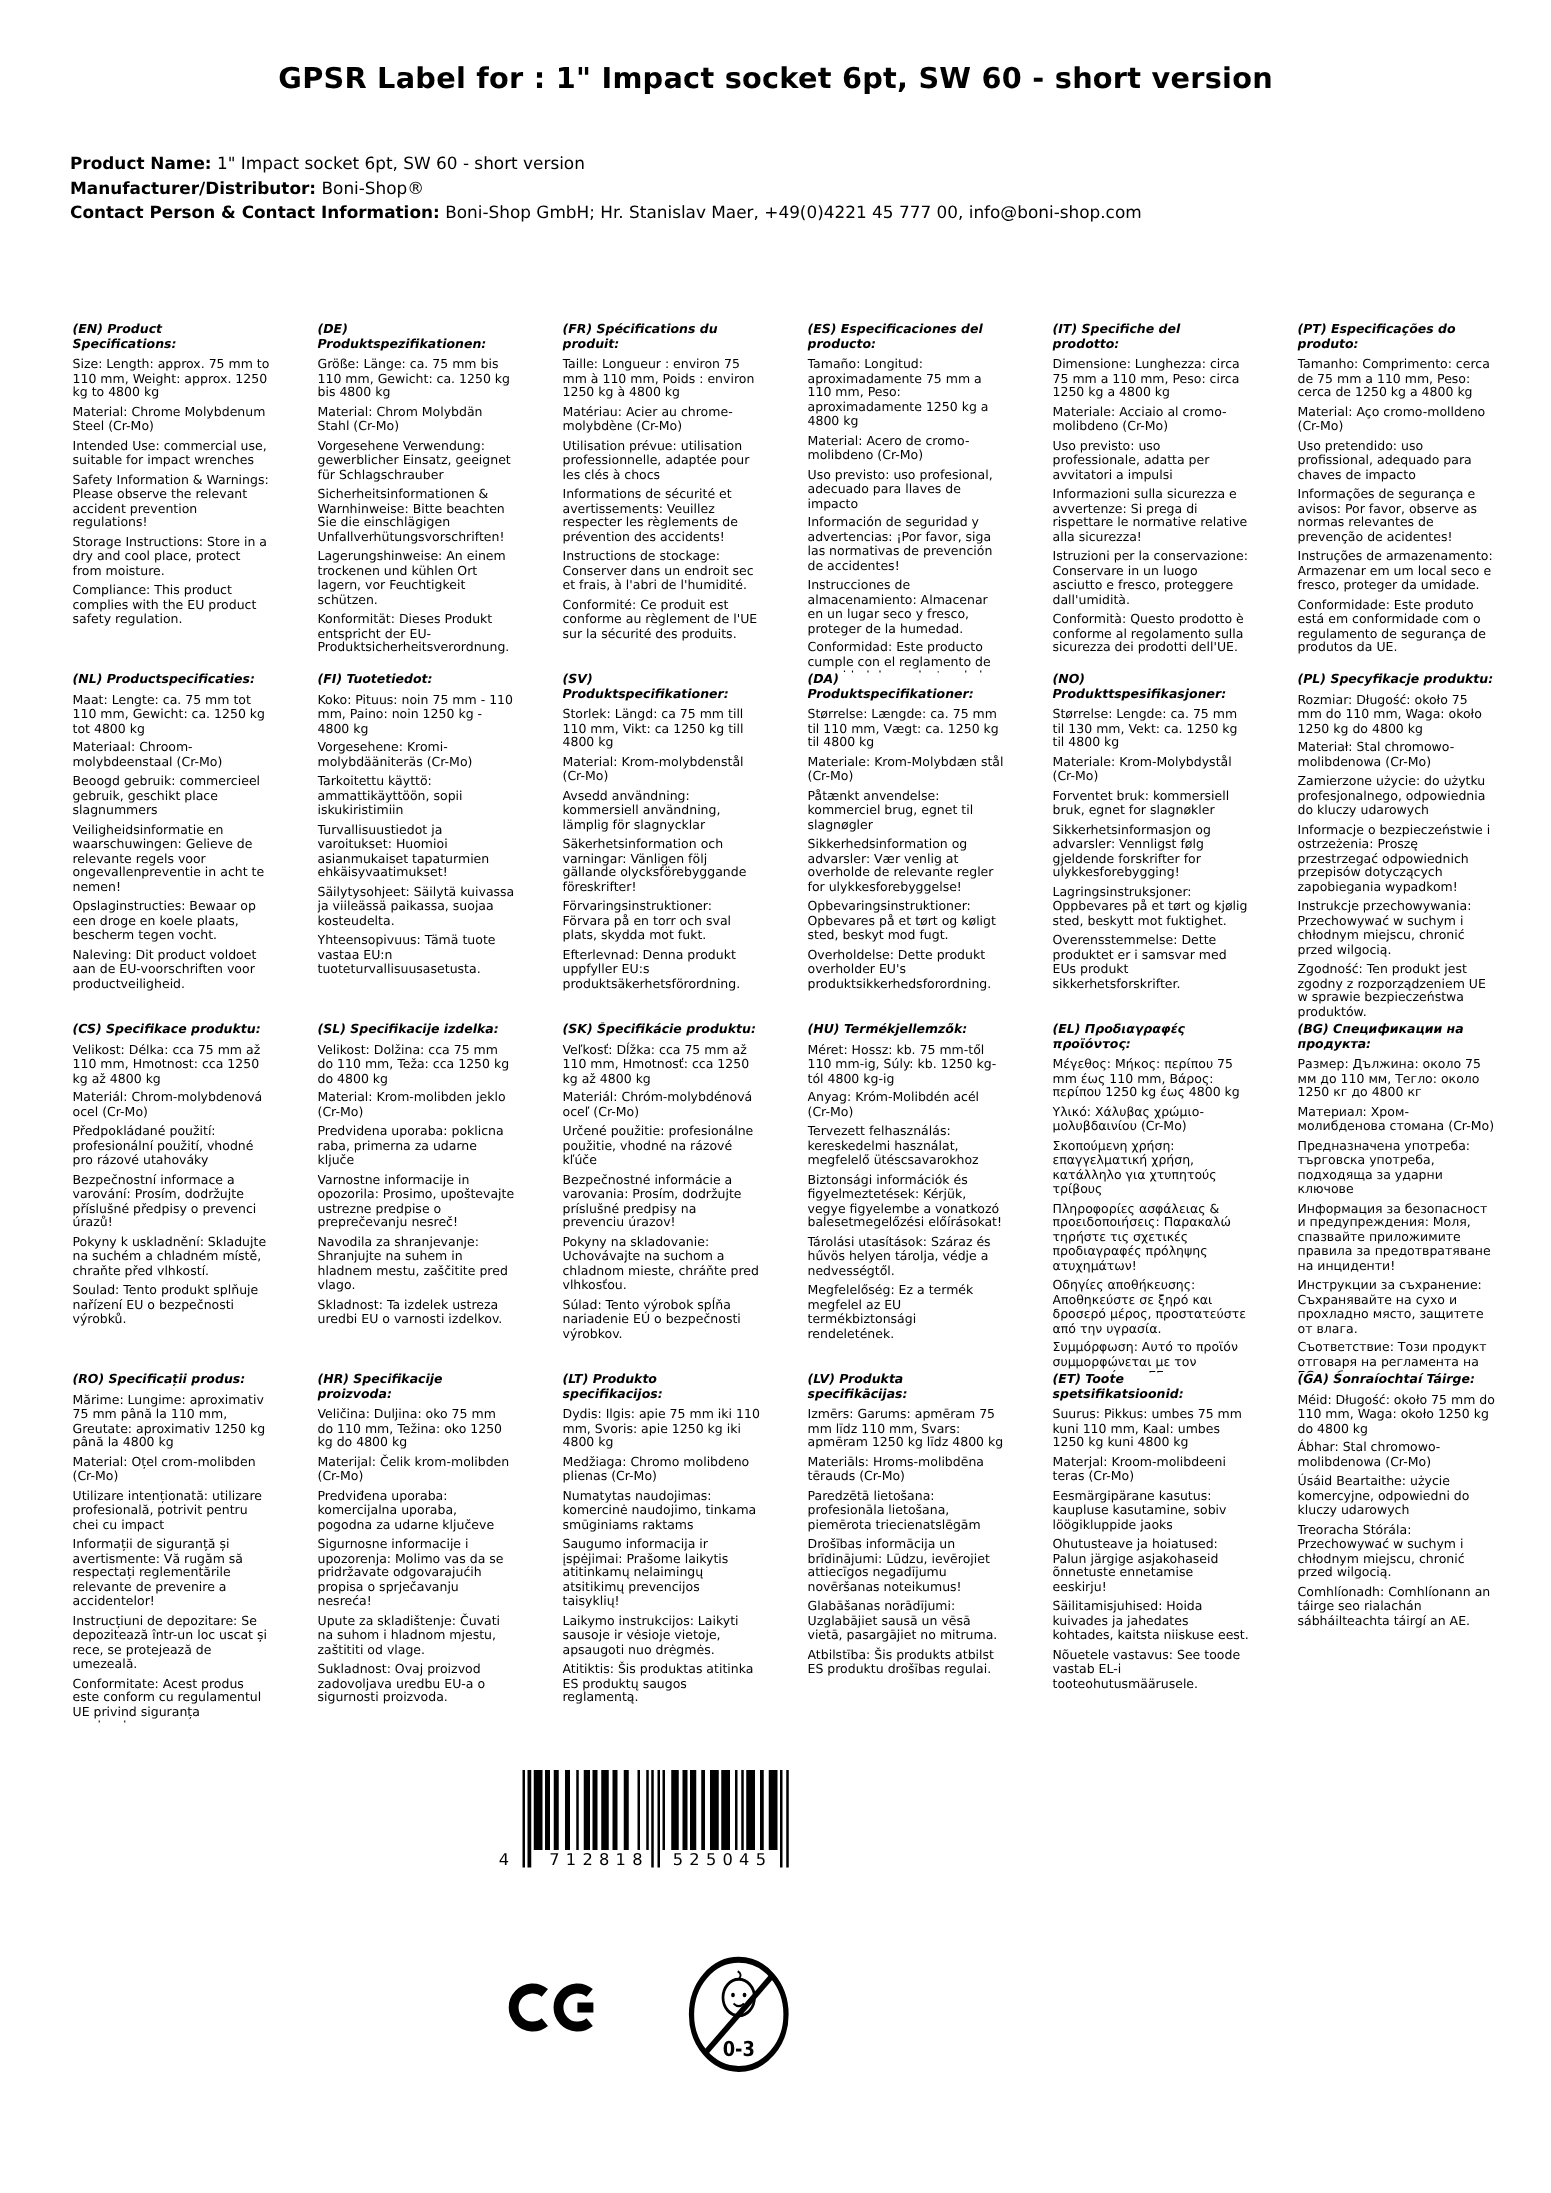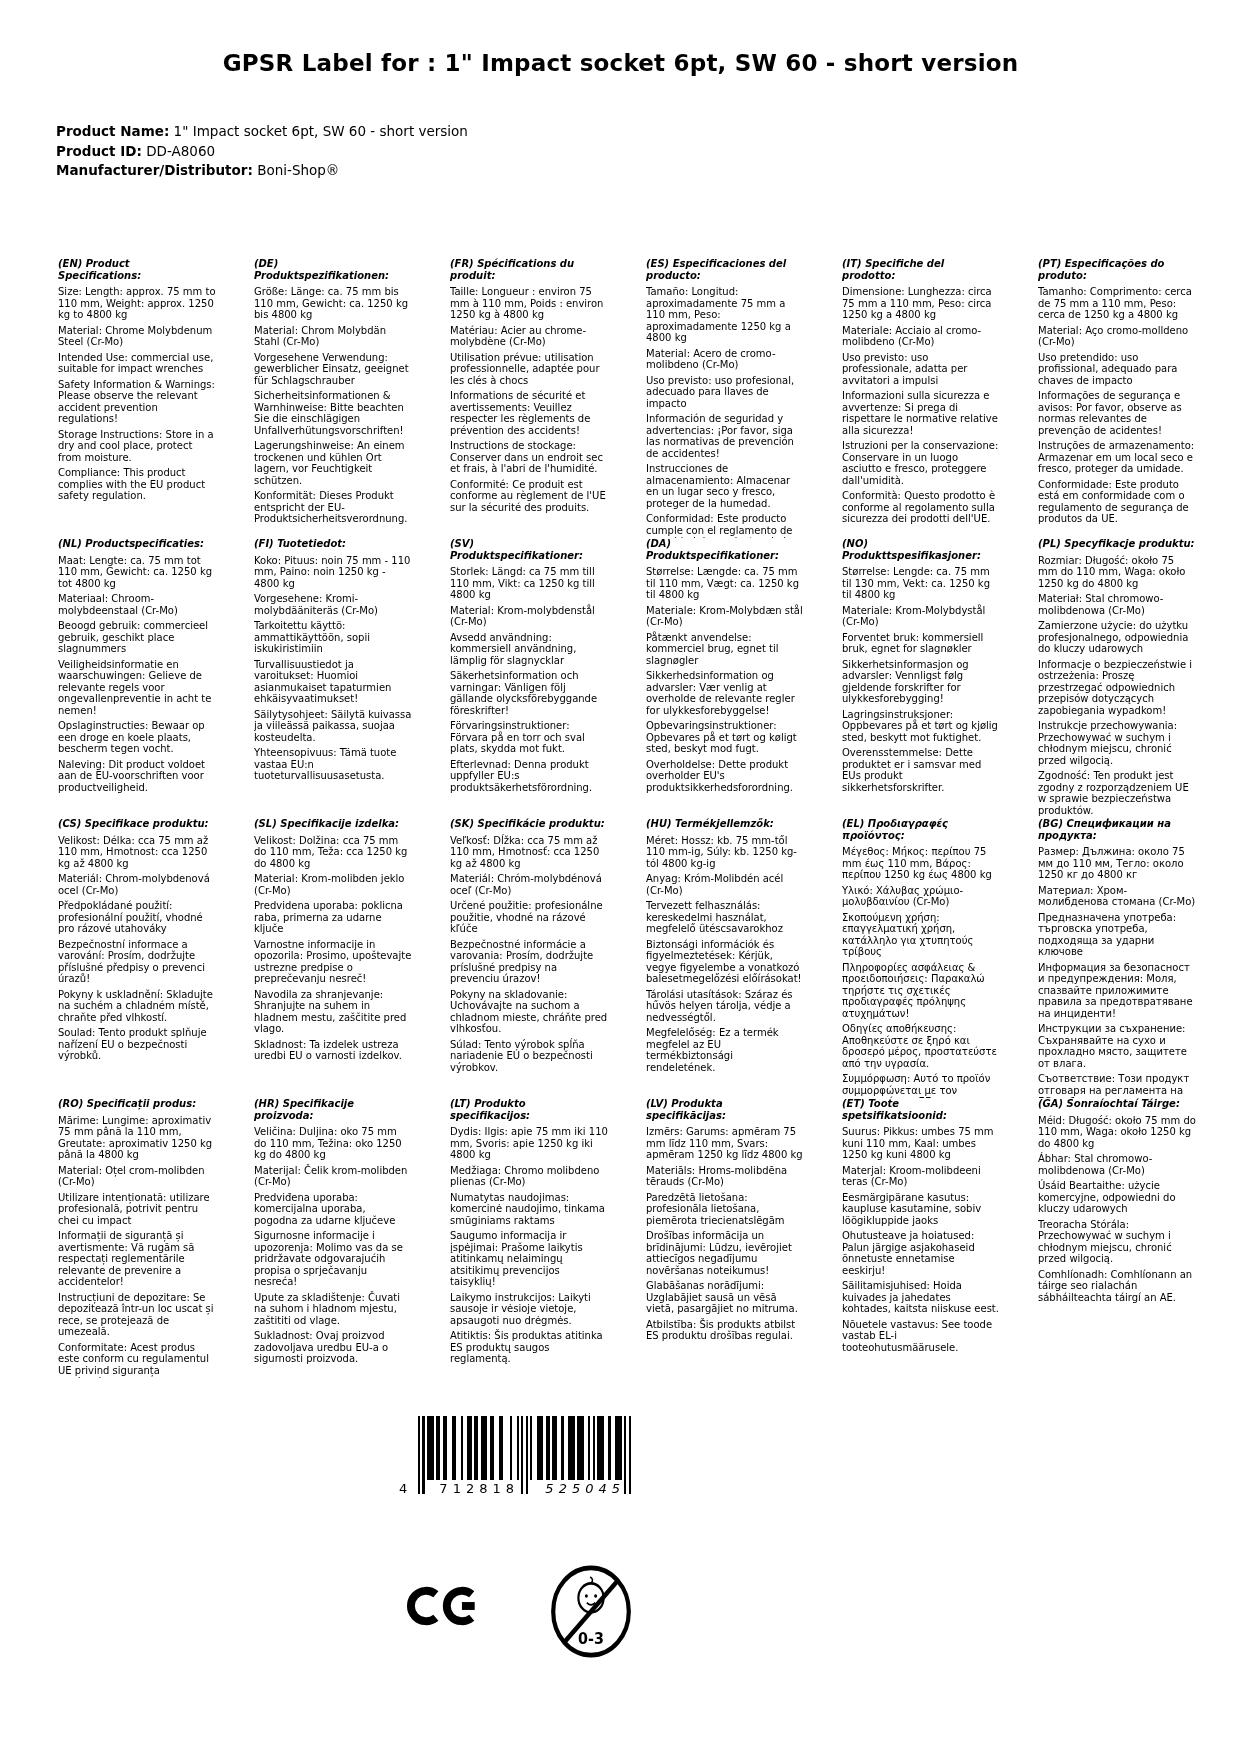--- a/index.html
+++ b/index.html
@@ -34,36 +34,36 @@
   }
   .bars{position:absolute;left:0;top:0;width:213px;height:80px;}
   .bar{position:absolute;top:0;height:64px;background:#000;}
   .bar.guard{height:78px;}
   .bc-digit{
     position:absolute;top:66px;font-size:13px;line-height:13px;
     font-family:"DejaVu Sans",sans-serif;
   }
   .bc-left{left:-19px;}
   .bc-g1{left:7px;width:94px;text-align:right;letter-spacing:5px;}
-  .bc-g2{left:113px;width:94px;text-align:right;letter-spacing:5px;font-style:italic;}
+  .bc-g2{left:113px;width:94px;text-align:center;letter-spacing:5px;}
   
   .ce-mark{position:absolute;left:406px;top:1577px;}
   .age-warning{position:absolute;left:549px;top:1563px;}
 </style>
 </head>
 <body>
 
 <div class="page">
 
   <h1 class="page-title">GPSR Label for : 1" Impact socket 6pt, SW 60 - short version</h1>
 
   <div class="product-info">
       <div class="pi-row"><span class="pi-label">Product Name:</span><span class="pi-value">&nbsp;1" Impact socket 6pt, SW 60 - short version</span></div>
-      <div class="pi-row"><span class="pi-label">Product ID:</span><span class="pi-value">&nbsp;DD-A8060</span></div>
       <div class="pi-row"><span class="pi-label">Manufacturer/Distributor:</span><span class="pi-value">&nbsp;Boni-Shop®</span></div>
+      <div class="pi-row"><span class="pi-label">Contact Person &amp; Contact Information:</span><span class="pi-value">&nbsp;Boni-Shop GmbH; Hr. Stanislav Maer, +49(0)4221 45 777 00, info@boni-shop.com</span></div>
     </div>
 
   <div class="lang-grid">
       <div class="lang-cell">
         <div class="lang-heading">(EN) Product Specifications:</div>
         <p class="spec-par">Size: Length: approx. 75 mm to 110 mm, Weight: approx. 1250 kg to 4800 kg</p>
         <p class="spec-par">Material: Chrome Molybdenum Steel (Cr-Mo)</p>
         <p class="spec-par">Intended Use: commercial use, suitable for impact wrenches</p>
         <p class="spec-par">Safety Information &amp; Warnings: Please observe the relevant accident prevention regulations!</p>
         <p class="spec-par">Storage Instructions: Store in a dry and cool place, protect from moisture.</p>

